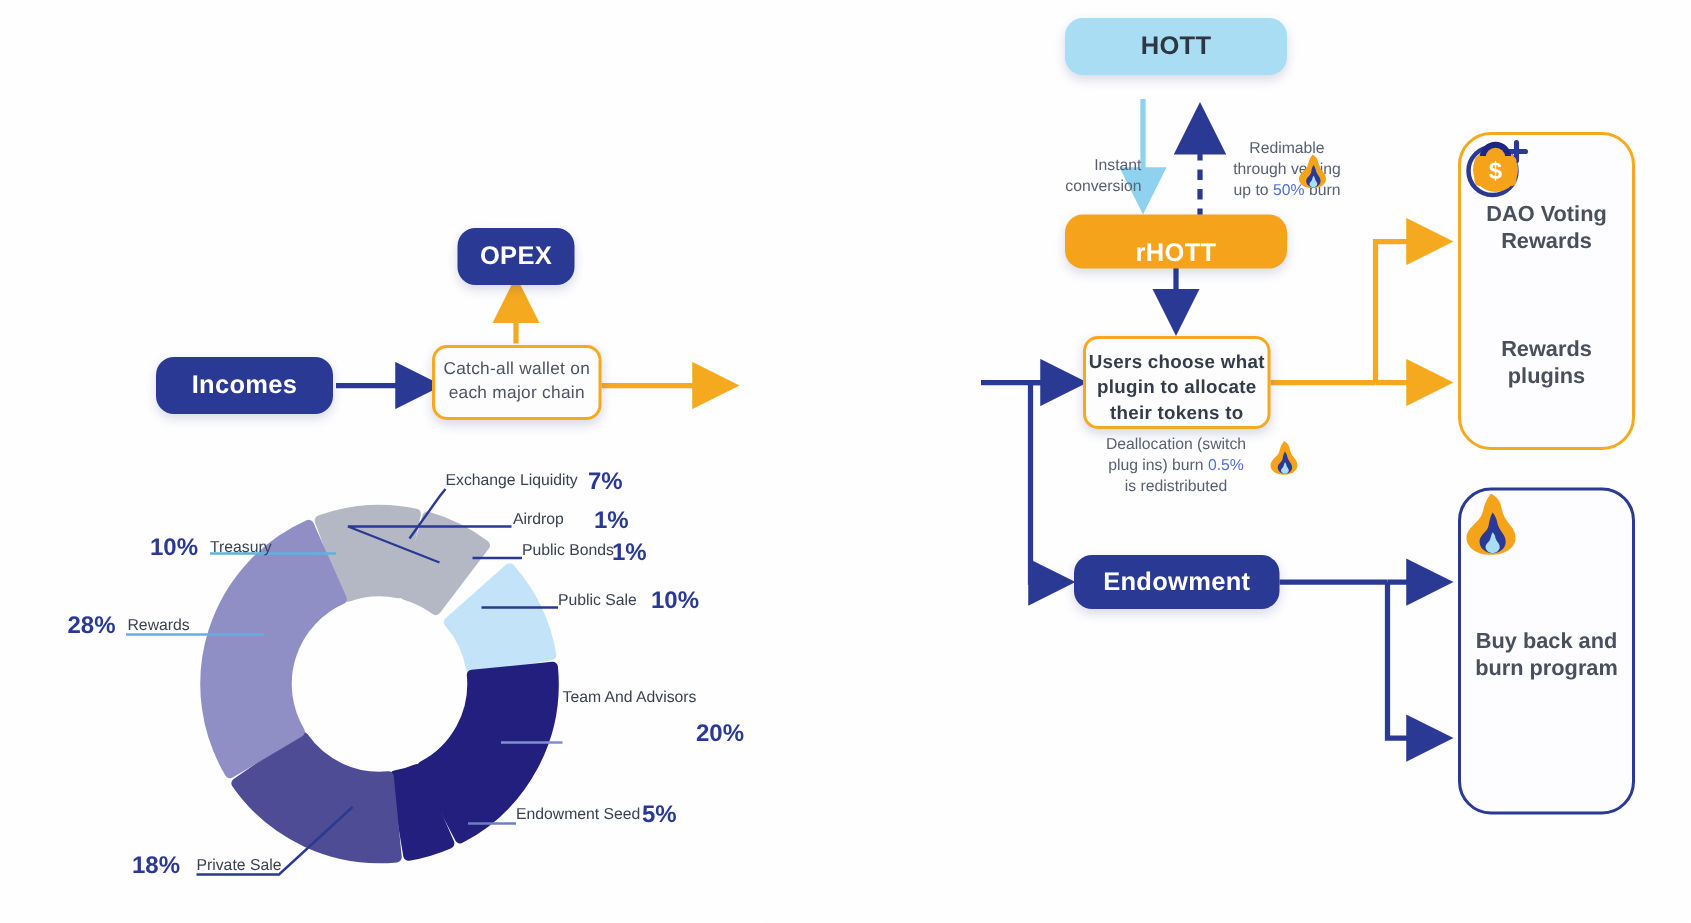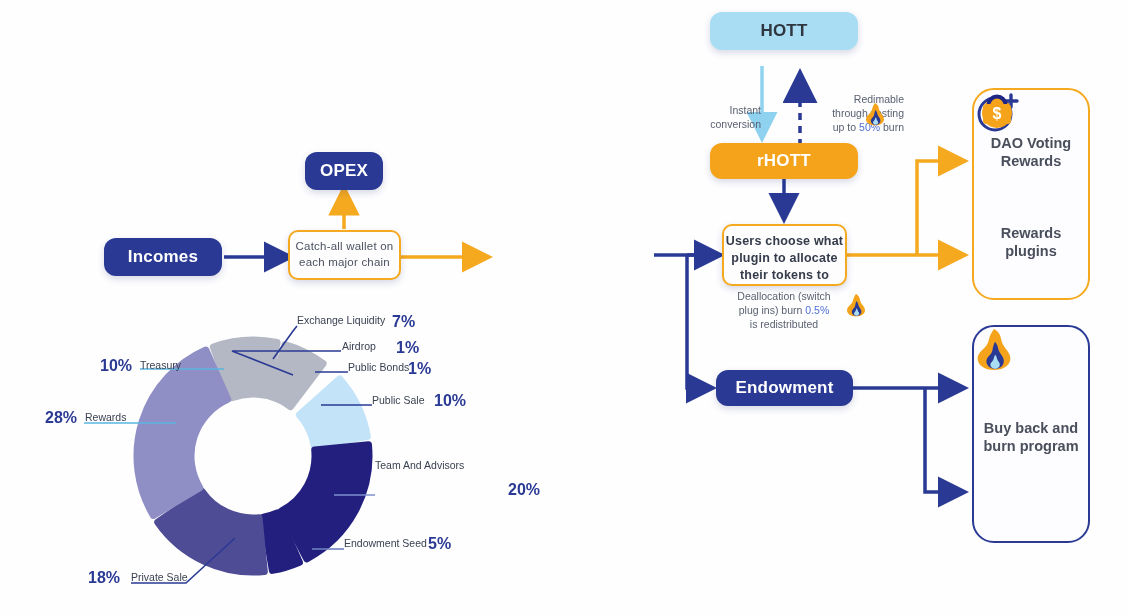--- a/index.html
+++ b/index.html
@@ -33,20 +33,21 @@
   }
   .node-navy {
     background: #2a3a94;
     color: #ffffff;
     font-size: 17px;
   }
   .node-orange {
     background: #f5a31a;
     color: #ffffff;
     font-size: 17px;
+    align-items: flex-end;
   }
   .node-lightblue {
     background: #a8ddf4;
     color: #2f3640;
     font-size: 17px;
   }
   .node-outline-orange {
     background: #fdfdfe;
     border: 2px solid #f5a91f;
     color: #4c5260;
@@ -183,21 +184,21 @@
 
   <div class="node node-orange" style="left:710px; top:143px; width:148px; height:36px;">
     <span>rHOTT</span>
   </div>
 
   <div class="caption" style="left:695px; top:89px; width:66px; white-space:pre-line;text-align:right;">
     <span>Instant
 conversion</span>
   </div>
 
-  <div class="caption" style="left:812px; top:92px; width:92px; text-align:right;">
+  <div class="caption" style="left:812px; top:92px; width:92px; text-align:center;">
     <div>Redimable</div>
     <div>through vesting</div>
     <div>
       <span>up to </span><span class="hl">50%</span><span> burn</span>
     </div>
   </div>
 
   <div class="abs" style="left:864px; top:102px;">
     <svg class="icon-svg" width="22" height="24" viewBox="0 0 22 24">
       <path d="M11 1 C7.5 5.5 8.8 8 6.5 10.5 C4.2 13 2 14.6 2 17.3 C2 20.9 6 23.5 11 23.5 C16 23.5 20 20.9 20 17.3 C20 13.3 16.6 12.2 15.3 8 C14.6 5.7 14.8 3.2 11 1 Z" fill="#f5a31a"></path>
@@ -299,21 +300,21 @@
   <div class="plabel" style="left:342px; top:340px;">Airdrop</div>
   <div class="pct" style="left:396px; top:339px;">1%</div>
 
   <div class="plabel" style="left:348px; top:361px;">Public Bonds</div>
   <div class="pct" style="left:408px; top:360px;">1%</div>
 
   <div class="plabel" style="left:372px; top:394px;">Public Sale</div>
   <div class="pct" style="left:434px; top:392px;">10%</div>
 
   <div class="plabel" style="left:375px; top:459px;">Team And Advisors</div>
-  <div class="pct" style="left:464px; top:481px;margin-left:44px;">20%</div>
+  <div class="pct" style="left:464px; top:481px;">20%</div>
 
   <div class="plabel" style="left:344px; top:537px;">Endowment Seed</div>
   <div class="pct" style="left:428px; top:535px;">5%</div>
 
   <div class="plabel" style="left:131px; top:571px;">Private Sale</div>
   <div class="pct" style="left:88px; top:569px;">18%</div>
 
   <div class="plabel" style="left:85px; top:411px;">Rewards</div>
   <div class="pct" style="left:45px; top:409px;">28%</div>
 

